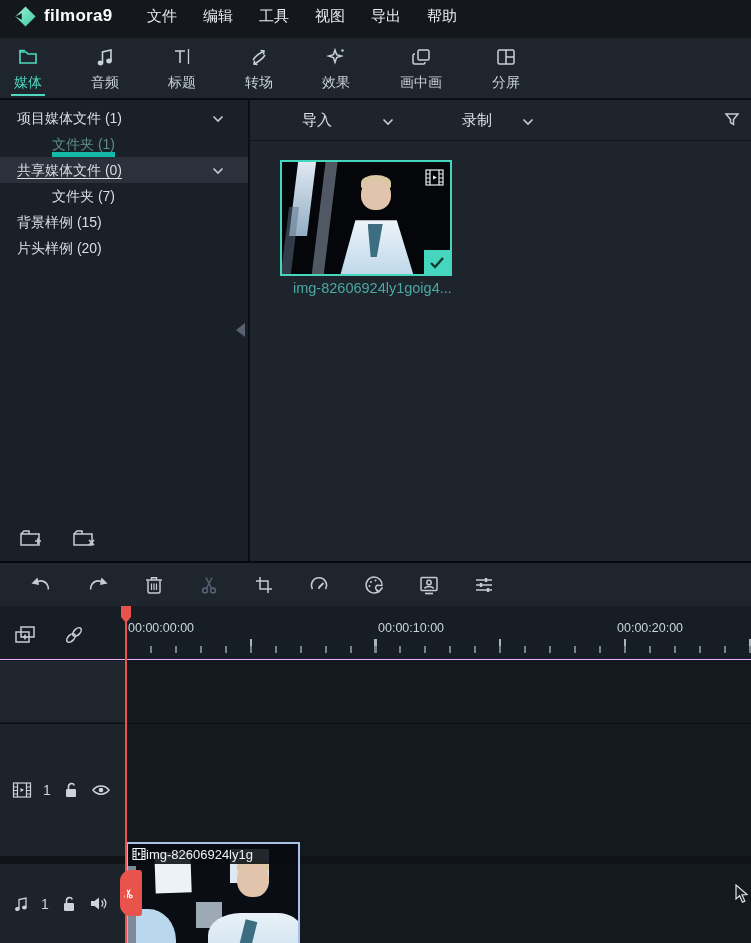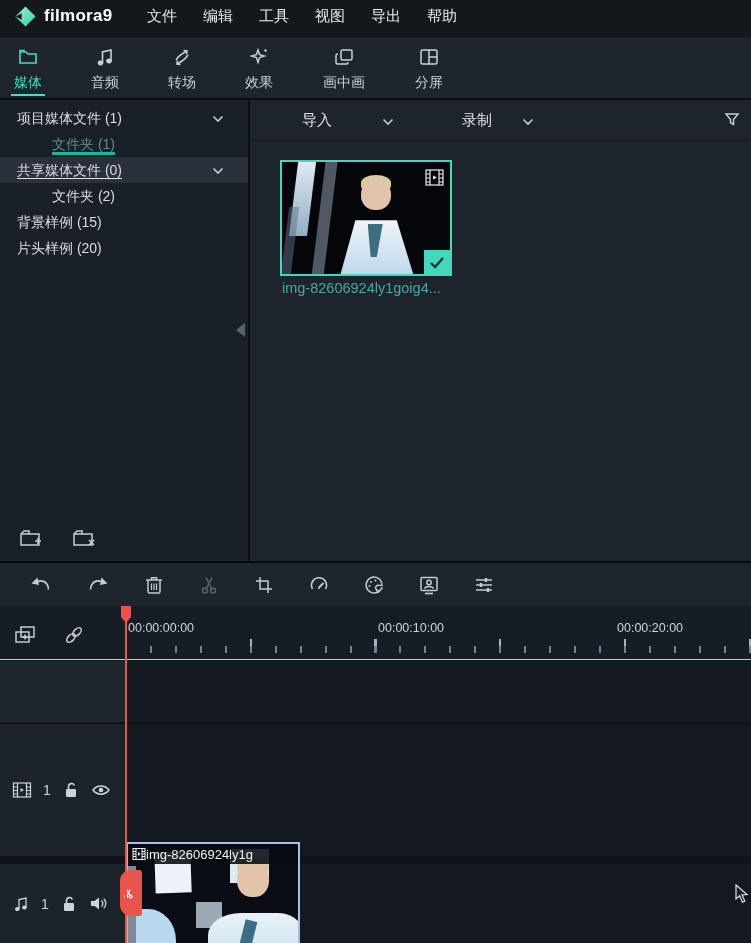--- a/index.html
+++ b/index.html
@@ -24,21 +24,21 @@
   .tab.active { color:#4fd9bf; }
   .tab.active::after { content:""; position:absolute; bottom:2px; left:50%; transform:translateX(-50%); width:34px; height:2px; background:#4fd9bf; }
 
   
   .sidebar { position:absolute; top:100px; left:0; width:248px; height:461px; background:#1a2028; padding-top:5px; }
   .vdiv { position:absolute; top:100px; left:248px; width:2px; height:461px; background:#0b0e12; }
   .side-item { height:26px; line-height:26px; font-size:14px; color:#d9dee4; padding-left:17px; position:relative; white-space:nowrap; }
   .side-item.indent { padding-left:52px; }
   .side-item .chev { position:absolute; right:24px; top:10px; }
   .side-item.sub-selected { color:#5d8d89; }
-  .side-item.sub-selected .ul { border-bottom:3px solid #14b8a6; }
+  .side-item.sub-selected .ul { border-bottom:6px solid #14b8a6; }
   .side-item.highlight { background:#2a313b; }
   .side-item.highlight .ul { border-bottom:1px solid #dfe3e8; }
   .side-bottom { position:absolute; left:18px; bottom:10px; display:flex; gap:26px; }
   .collapse-handle { position:absolute; top:323px; left:236px; width:0; height:0; border:7px solid transparent; border-right:9px solid #596270; border-left:none; }
 
   
   .media-panel { position:absolute; top:100px; left:250px; width:501px; height:461px; background:#1d242c; }
   .mp-header { position:relative; height:41px; border-bottom:1px solid #11161c; }
   .mp-header .mp-label { position:absolute; top:11px; font-size:15px; color:#dfe3e8; }
   .lbl-import { left:52px; } .chev-import { position:absolute; left:132px; top:18px; }
@@ -49,21 +49,21 @@
   .thumb-art { position:absolute; inset:0; overflow:hidden; }
   .streak1 { position:absolute; left:7%; top:-6%; width:11%; height:72%; background:linear-gradient(180deg,#e6eef6,#93aec4); transform:skewX(-7deg); }
   .streak2 { position:absolute; left:22%; top:-10%; width:7%; height:115%; background:#aebfd0; opacity:.45; transform:skewX(-7deg); }
   .streak3 { position:absolute; left:2%; top:40%; width:6%; height:60%; background:#5e7186; opacity:.5; transform:skewX(-7deg); }
   .t-head { position:absolute; left:47%; top:16%; width:18%; height:27%; background:#e2c3ac; border-radius:46%; }
   .t-hair { position:absolute; left:47%; top:12%; width:18%; height:14%; background:#d9c9a2; border-radius:50% 50% 30% 30%; }
   .t-body { position:absolute; left:28%; top:52%; width:56%; height:55%; background:linear-gradient(180deg,#eef4f8,#b9d4e8); clip-path:polygon(10% 100%,28% 0,72% 0,92% 100%); }
   .t-collar { position:absolute; left:51%; top:55%; width:9%; height:30%; background:#3c6d80; clip-path:polygon(0 0,100% 0,60% 100%,20% 100%); }
   .thumb-filmicon { position:absolute; top:5px; right:5px; }
   .thumb-check { position:absolute; right:0; bottom:0; width:26px; height:24px; background:#45d6bd; display:flex; align-items:center; justify-content:center; }
-  .file-name { position:absolute; left:32px; top:180px; width:195px; color:#4aa8a2; font-size:14.5px; white-space:nowrap; overflow:hidden; }
+  .file-name { position:absolute; left:43px; top:180px; width:195px; color:#4aa8a2; font-size:14.5px; white-space:nowrap; overflow:hidden; }
 
   
   .toolbar { position:absolute; top:561px; left:0; width:751px; height:45px; background:#1e252d; border-top:2px solid #07090d; display:flex; align-items:center; padding-left:28px; gap:31px; }
   .tool { color:#c6ccd4; }
   .tool.disabled { color:#556070; }
 
   
   .timeline { position:absolute; top:606px; left:0; width:751px; height:337px; background:#14191f; }
   .tl-header { position:absolute; top:0; left:0; right:0; height:54px; background:#171d24; border-bottom:1px solid #f0abfc; }
   .tl-left-icons { position:absolute; left:12px; top:17px; display:flex; gap:24px; color:#c6ccd4; }
@@ -149,20 +149,29 @@
         <svg width="24" height="24" viewBox="0 0 24 24" fill="none" stroke="currentColor" stroke-width="1.6">
             <path d="M9.5 18 V7 L18 5 V16"></path>
             <ellipse cx="7.5" cy="18" rx="2" ry="1.6" fill="currentColor"></ellipse>
             <ellipse cx="16" cy="16" rx="2" ry="1.6" fill="currentColor"></ellipse>
           </svg>
       </span>
       <span class="tlabel">音频</span>
     </div>
     <div class="tab">
       <span>
+        <svg width="24" height="24" viewBox="0 0 24 24" fill="none" stroke="currentColor" stroke-width="1.6">
+            <path d="M5 6 h10 M10 6 v12"></path>
+            <path d="M18.5 4 v15" stroke-width="1.3"></path>
+          </svg>
+      </span>
+      <span class="tlabel">标题</span>
+    </div>
+    <div class="tab">
+      <span>
         <svg width="24" height="24" viewBox="0 0 24 24" fill="none" stroke="currentColor" stroke-width="1.5">
             <path d="M6 15 C9 10 13 8 17 6"></path>
             <polyline points="13.5,5.5 17,6 16.5,9.5"></polyline>
             <path d="M18 10 C15 15 11 17 7 19"></path>
             <polyline points="10.5,19.5 7,19 7.5,15.5"></polyline>
           </svg>
       </span>
       <span class="tlabel">转场</span>
     </div>
     <div class="tab">
@@ -208,21 +217,21 @@
     </div>
     <div class="side-item highlight">
       <span class="ul">共享媒体文件 (0)</span>
       <span class="chev">
         <svg width="12" height="8" viewBox="0 0 12 8" fill="none" stroke="#c6ccd4" stroke-width="1.6">
             <polyline points="1.5,1.5 6,6 10.5,1.5"></polyline>
           </svg>
       </span>
     </div>
     <div class="side-item indent">
-      <span>文件夹 (2)</span>
+      <span>文件夹 (7)</span>
     </div>
     <div class="side-item">
       <span>背景样例 (15)</span>
     </div>
     <div class="side-item">
       <span>片头样例 (20)</span>
     </div>
     <div class="side-bottom">
       <span>
         <svg width="27" height="24" viewBox="0 0 27 24" fill="none" stroke="#c6ccd4" stroke-width="1.5">

